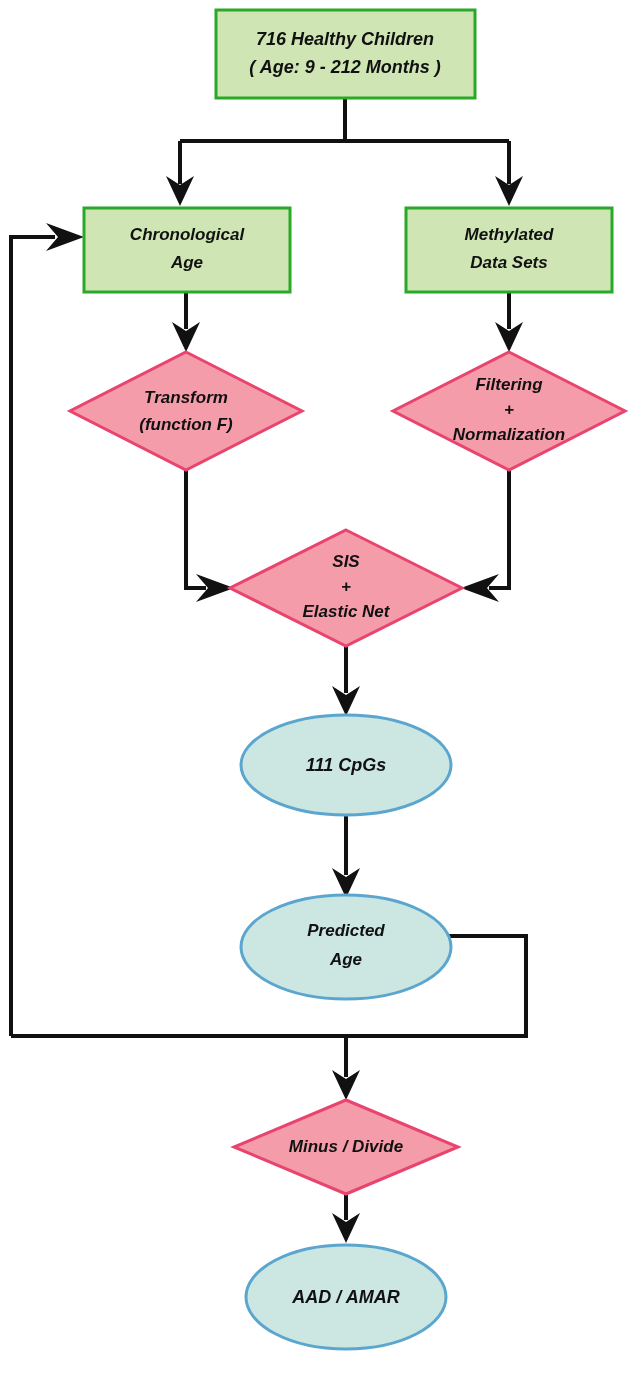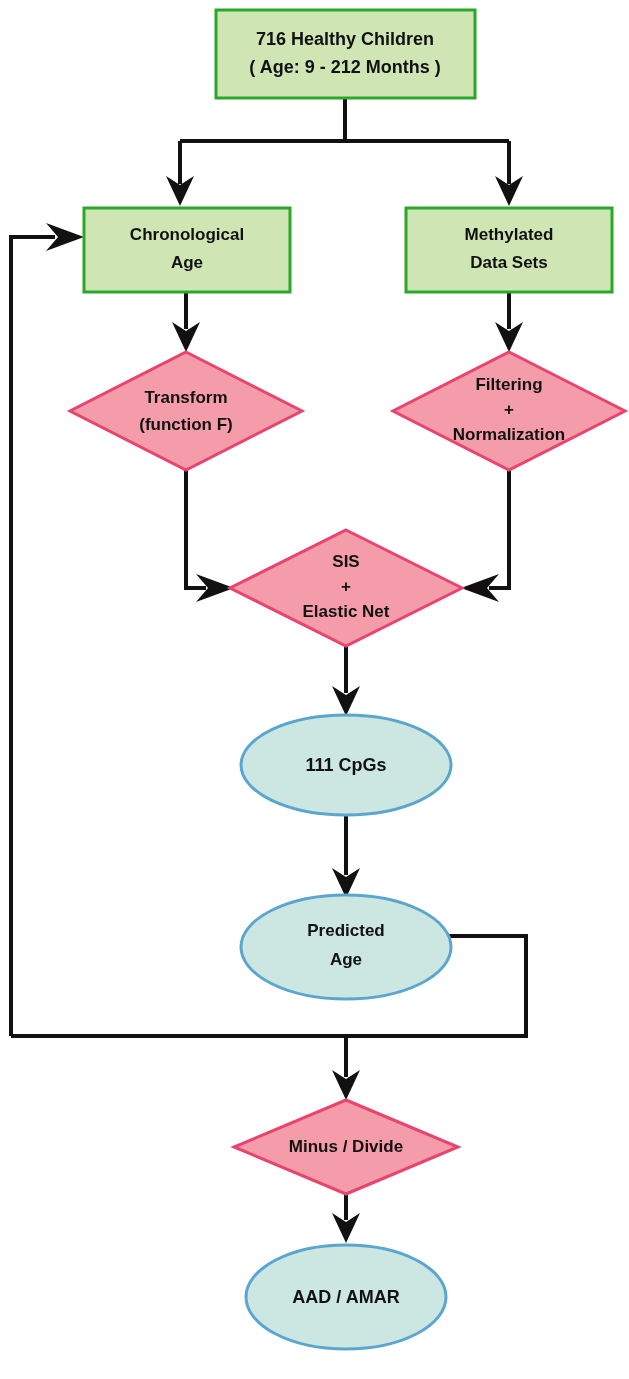--- a/index.html
+++ b/index.html
@@ -11,20 +11,21 @@
     width: 629px;
     height: 1379px;
     font-family: "Liberation Sans", sans-serif;
     overflow: hidden;
   }
   #diagram-root {
     position: relative;
     width: 629px;
     height: 1379px;
     background: #ffffff;
+    font-style: italic;
   }
   svg#flow {
     display: block;
     width: 629px;
     height: 1379px;
   }
   .node-label {
     font-family: "Liberation Sans", sans-serif;
     font-weight: bold;
     fill: #111111;

